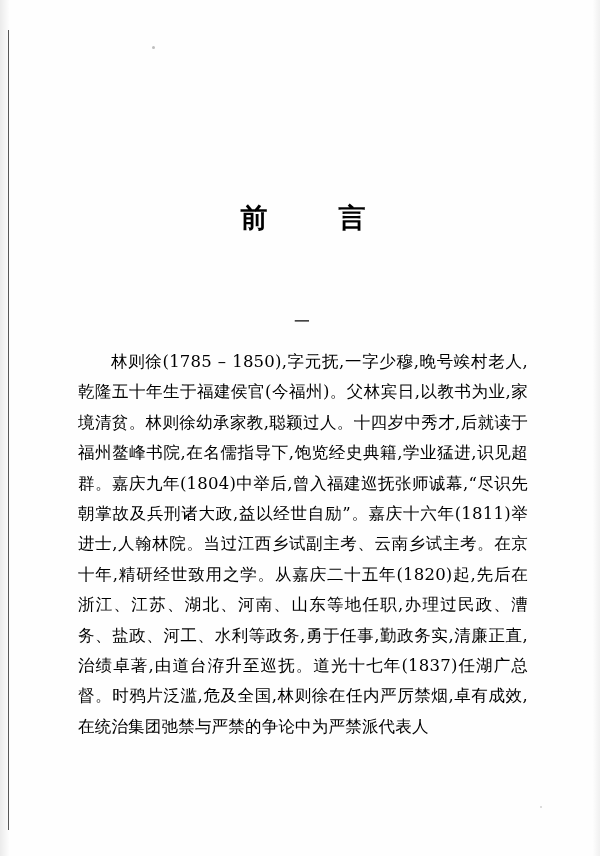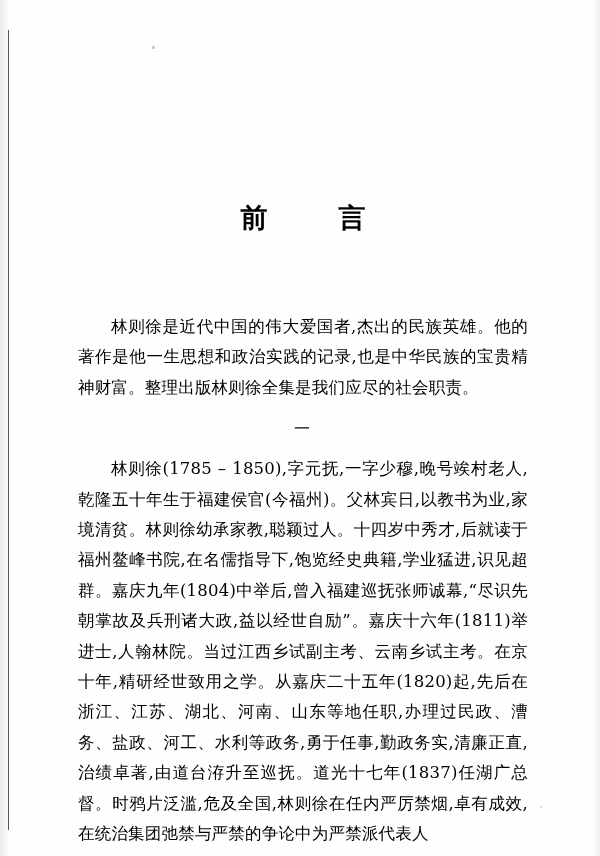--- a/index.html
+++ b/index.html
@@ -98,20 +98,19 @@
   <div class="edge-left"></div>
   <div class="edge-right"></div>
   <div class="rule-left"></div>
   <div class="speck speck-a"></div>
   <div class="speck speck-b"></div>
 
   <div class="content">
     <h1 class="doc-title">前　言</h1>
 
     <div class="body-block">
-      <p class="para para-1">林则徐是近代中国的伟大爱国者,杰出的民族英雄。他的著作是他一生思想和政治实践的记录,也是中华民族的宝贵精神财富。整理出版林则徐全集是我们应尽的社会职责。</p>
 
       <div class="section-mark">一</div>
 
       <p class="para para-2">林则徐(1785 – 1850),字元抚,一字少穆,晚号竢村老人,乾隆五十年生于福建侯官(今福州)。父林宾日,以教书为业,家境清贫。林则徐幼承家教,聪颖过人。十四岁中秀才,后就读于福州鳌峰书院,在名儒指导下,饱览经史典籍,学业猛进,识见超群。嘉庆九年(1804)中举后,曾入福建巡抚张师诚幕,“尽识先朝掌故及兵刑诸大政,益以经世自励”。嘉庆十六年(1811)举进士,人翰林院。当过江西乡试副主考、云南乡试主考。在京十年,精研经世致用之学。从嘉庆二十五年(1820)起,先后在浙江、江苏、湖北、河南、山东等地任职,办理过民政、漕务、盐政、河工、水利等政务,勇于任事,勤政务实,清廉正直,治绩卓著,由道台洊升至巡抚。道光十七年(1837)任湖广总督。时鸦片泛滥,危及全国,林则徐在任内严厉禁烟,卓有成效,在统治集团弛禁与严禁的争论中为严禁派代表人</p>
     </div>
   </div>
 </div>
 
 </body></html>

